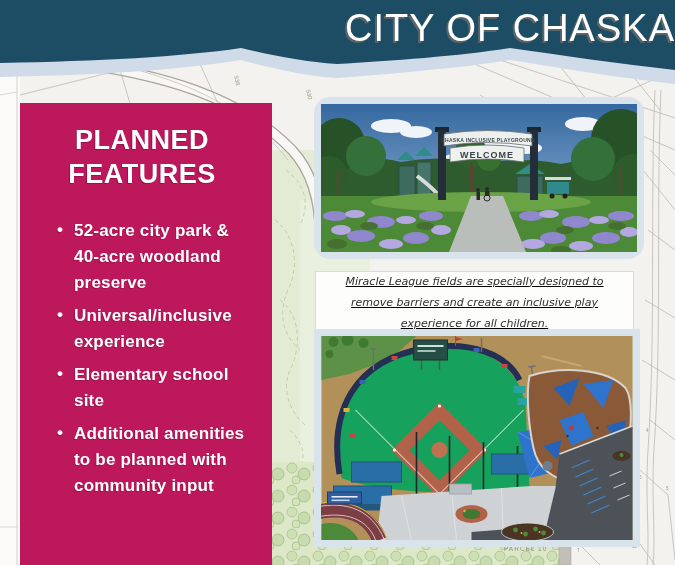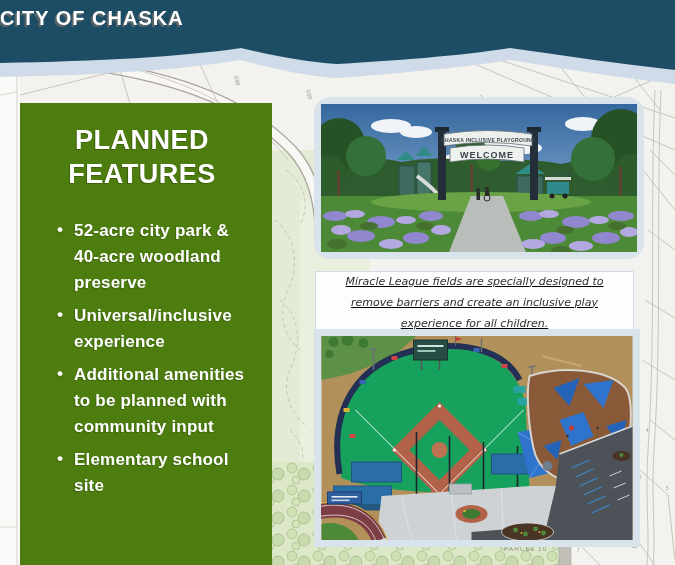--- a/index.html
+++ b/index.html
@@ -5,28 +5,28 @@
   html,body{margin:0;padding:0;background:#e8e8e8;}
   .page{
     position:relative;width:675px;height:565px;overflow:hidden;
     background:#f3f2ee;font-family:"Liberation Sans",sans-serif;
   }
   
   .map-bg{position:absolute;left:0;top:0;z-index:0;}
   
   .header-wave{position:absolute;left:0;top:0;z-index:4;pointer-events:none;}
   .header-title{
-    position:absolute;left:0;top:7px;width:100%;z-index:5;text-align:left;
-    color:#ffffff;font-size:20px;font-weight:700;letter-spacing:1px;
+    position:absolute;left:0;top:7px;width:100%;z-index:5;text-align:right;
+    color:#ffffff;font-size:38px;font-weight:400;letter-spacing:1px;
     text-shadow:-2px 2px 0 rgba(198,150,112,.35);
   }
   
   .sidebar{
     position:absolute;left:20px;top:103px;width:252px;height:462px;z-index:3;
-    background:#4d7c0f;color:#fff;box-sizing:border-box;padding:20px 16px 0 0;
+    background:#be185d;color:#fff;box-sizing:border-box;padding:20px 16px 0 0;
   }
   .sidebar h2{
     margin:0;padding:0 6px 0 14px;text-align:center;
     font-size:27px;line-height:34px;font-weight:800;letter-spacing:.5px;
     text-shadow:-1px 1px 0 rgba(0,0,0,.22);
   }
   .sidebar ul{margin:27px 0 0 16px;padding:0 0 0 38px;list-style:none;}
   .sidebar li{
     position:relative;font-size:17px;line-height:26px;font-weight:bold;
     letter-spacing:.2px;text-shadow:-1px 1px 0 rgba(0,0,0,.18);
@@ -418,22 +418,22 @@
           <rect x="10" y="163.5" width="18" height="1.6" fill="#c8d5e8"></rect>
       </g>
     </svg>
   </div>
 
   <aside class="sidebar">
     <h2>PLANNED FEATURES</h2>
     <ul>
       <li>52-acre city park &amp; 40-acre woodland preserve</li>
       <li>Universal/inclusive experience</li>
+      <li>Elementary school site</li>
       <li>Additional amenities to be planned with community input</li>
-      <li>Elementary school site</li>
     </ul>
   </aside>
 
   <svg class="header-wave" width="675" height="90" viewBox="0 0 675 90">
     <path d="M0,77 C100,75 180,70 241,60 C270,68 305,76 337,78 C390,74 460,68 510,60 C560,68 620,78 675,84 L675,0 L0,0 Z" fill="#cfdbe8"></path>
     <path d="M0,63 C100,61 180,57 241,48 C270,55 305,62 337,64 C390,61 460,56 510,48 C560,55 620,64 675,70 L675,0 L0,0 Z" fill="#1d4c65"></path>
   </svg>
   <div class="header-title">CITY OF CHASKA</div>
 
 </div>

